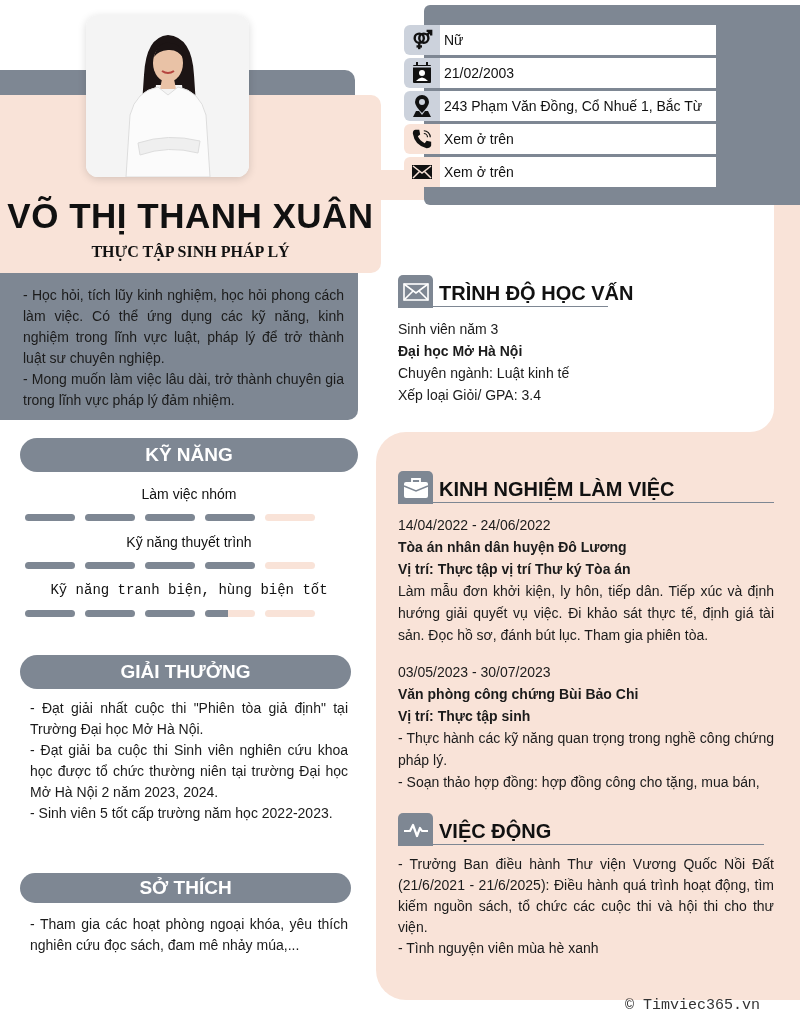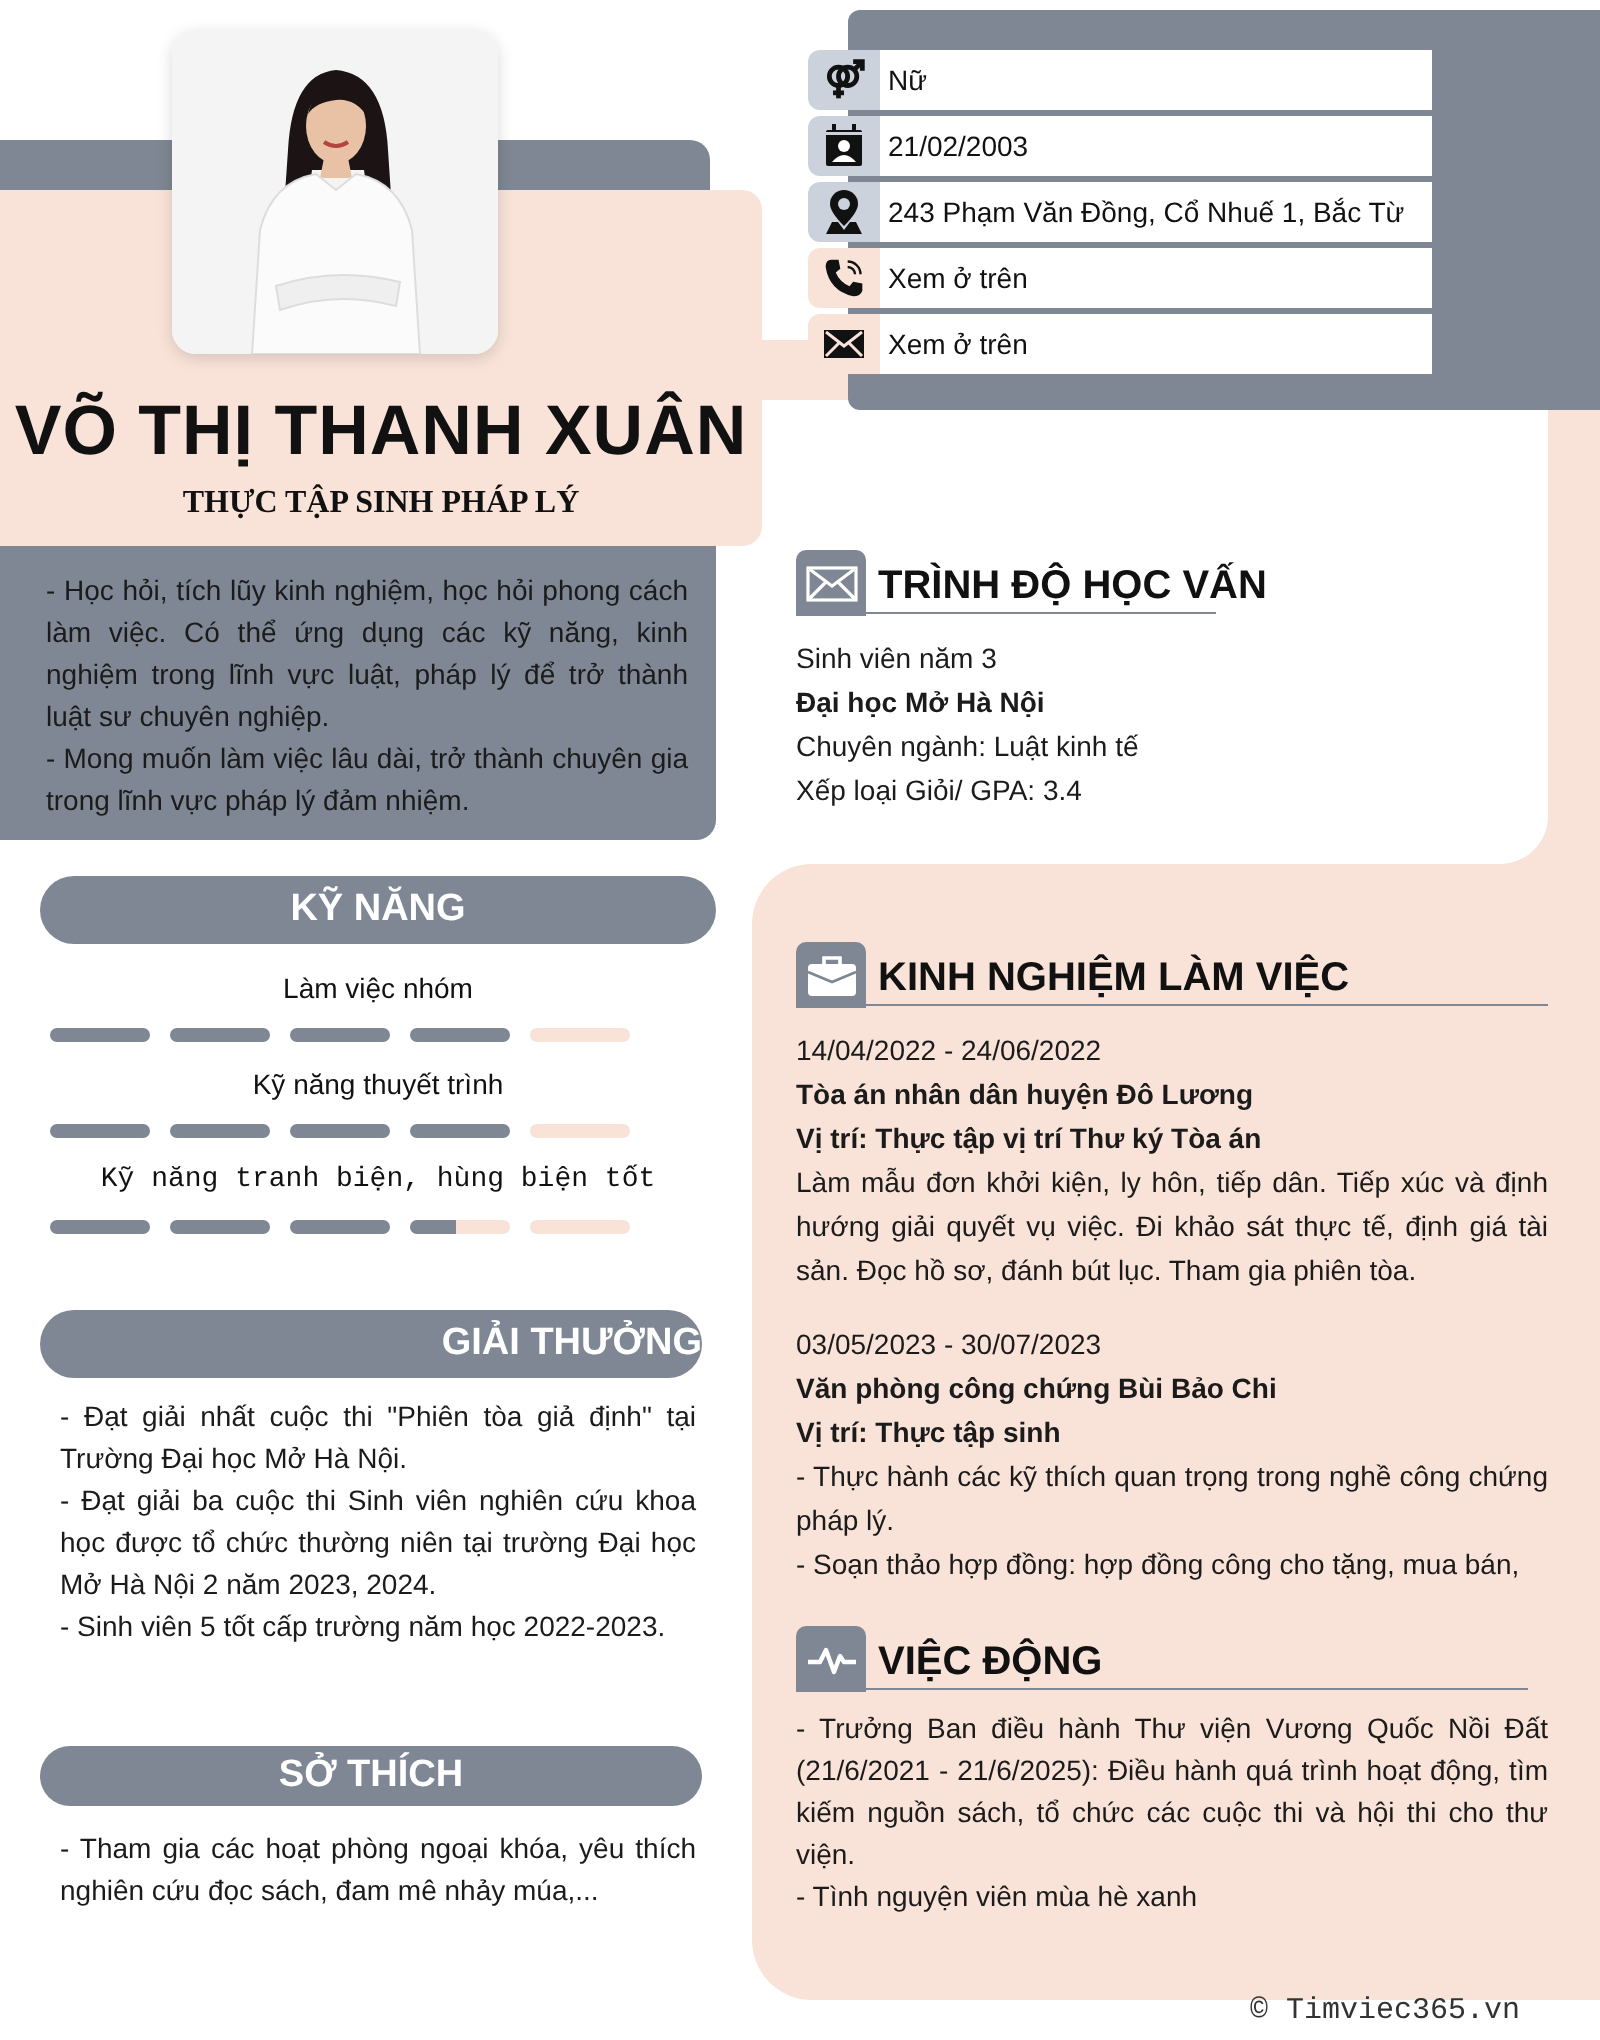--- a/index.html
+++ b/index.html
@@ -194,21 +194,21 @@
       <div class="bar-fill" style="width:100%"></div>
     </div>
   <div class="bar-seg" style="left:180px;">
       <div class="bar-fill" style="width:45%"></div>
     </div>
   <div class="bar-seg" style="left:240px;">
       <div class="bar-fill" style="width:0%"></div>
     </div>
 </div>
 
-<div class="pill" style="left:20px; top:655px; width:331px;text-align:right;">GIẢI THƯỞNG</div>
+<div class="pill" style="left:20px; top:655px; width:331px;">GIẢI THƯỞNG</div>
 <div class="left-text" style="top:698px;">
   <div>- Đạt giải nhất cuộc thi "Phiên tòa giả định" tại Trường Đại học Mở Hà Nội.</div>
   <div>- Đạt giải ba cuộc thi Sinh viên nghiên cứu khoa học được tổ chức thường niên tại trường Đại học Mở Hà Nội 2 năm 2023, 2024.</div>
   <div>- Sinh viên 5 tốt cấp trường năm học 2022-2023.</div>
 </div>
 
 <div class="pill" style="left:20px; top:873px; width:331px; height:30px; line-height:30px;">SỞ THÍCH</div>
 <div class="left-text" style="top:914px;">
   <div>- Tham gia các hoạt phòng ngoại khóa, yêu thích nghiên cứu đọc sách, đam mê nhảy múa,...</div>
 </div>
@@ -247,21 +247,21 @@
   <div>14/04/2022 - 24/06/2022</div>
   <div class="b">Tòa án nhân dân huyện Đô Lương</div>
   <div class="b">Vị trí: Thực tập vị trí Thư ký Tòa án</div>
   <div>Làm mẫu đơn khởi kiện, ly hôn, tiếp dân. Tiếp xúc và định hướng giải quyết vụ việc. Đi khảo sát thực tế, định giá tài sản. Đọc hồ sơ, đánh bút lục. Tham gia phiên tòa.</div>
 </div>
 
 <div class="rtext" style="top:661px;">
   <div>03/05/2023 - 30/07/2023</div>
   <div class="b">Văn phòng công chứng Bùi Bảo Chi</div>
   <div class="b">Vị trí: Thực tập sinh</div>
-  <div>- Thực hành các kỹ thích quan trọng trong nghề công chứng pháp lý.</div>
+  <div>- Thực hành các kỹ năng quan trọng trong nghề công chứng pháp lý.</div>
   <div>- Soạn thảo hợp đồng: hợp đồng công cho tặng, mua bán,</div>
 </div>
 
 <div class="sec-head" style="top:812px;">
   <div class="sec-icon">
     <svg width="26" height="18" viewBox="0 0 26 18">
         <polyline points="1,10 7,10 10,4 14,15 17,7 19,10 25,10" stroke="#fff" stroke-width="2.2" fill="none" stroke-linejoin="round"></polyline>
       </svg>
   </div>
   <div class="sec-title">VIỆC ĐỘNG</div>

